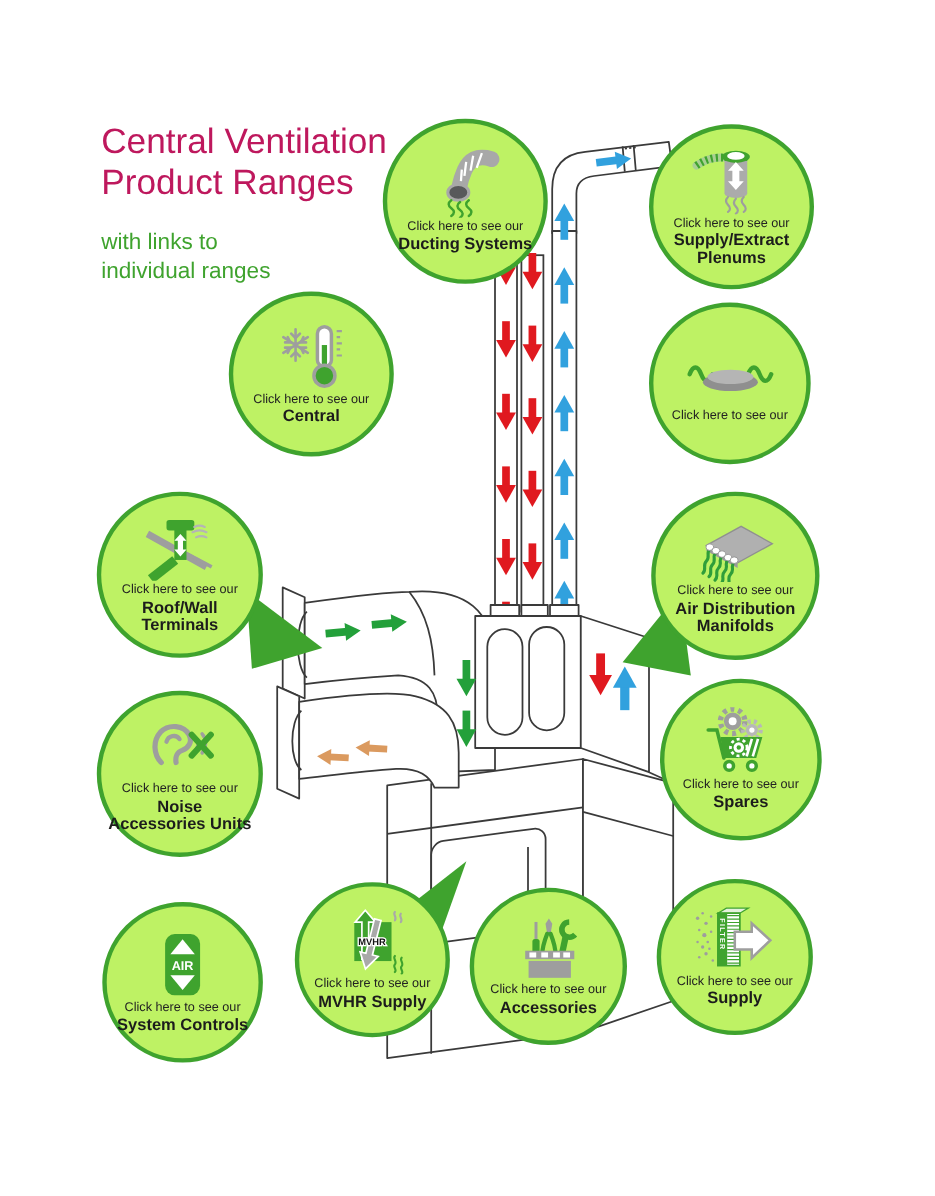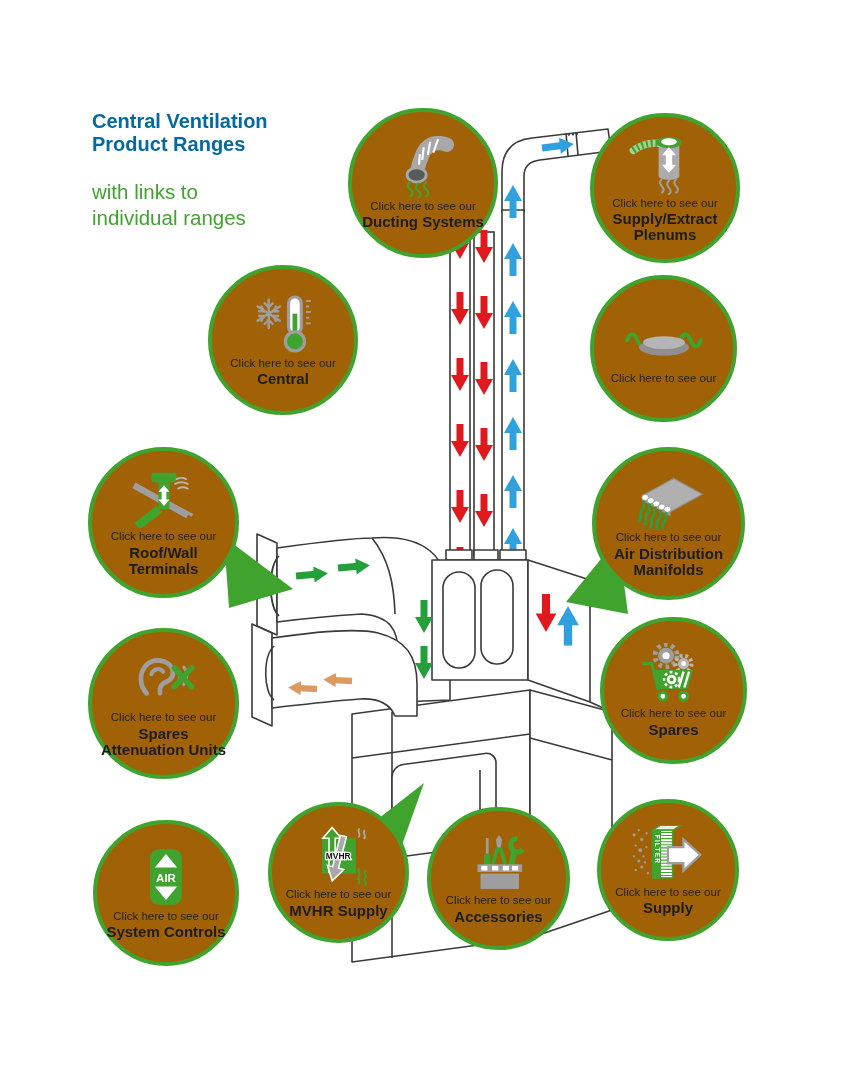--- a/index.html
+++ b/index.html
@@ -1,24 +1,24 @@
 <!DOCTYPE html>
 <html><head>
 <meta charset="utf-8">
 <style>
   *{margin:0;padding:0;box-sizing:border-box}
   html,body{background:#fff}
   body{width:850px;height:1087px;position:relative;overflow:hidden;
        font-family:"Liberation Sans",sans-serif;}
   #central-art{position:absolute;left:0;top:0;z-index:1;pointer-events:none}
   .title-block{position:absolute;left:92px;top:110px;z-index:2;width:270px}
-  .title-line{font-size:20px;color:#0369a1;line-height:1.17;font-weight:bold}
+  .title-line{font-size:32px;color:#be185d;line-height:1.17;font-weight:normal}
   .subtitle-line{font-size:20.5px;color:#3FA32E;line-height:1.3;font-weight:normal}
   .subtitle-line.first{margin-top:22px}
-  .circle{position:absolute;z-index:2;background:#a16207;border:4px solid #3FA32E;
+  .circle{position:absolute;z-index:2;background:#bef264;border:4px solid #3FA32E;
           border-radius:50%;display:flex;flex-direction:column;align-items:center;
           justify-content:center;text-align:center;cursor:pointer;padding:4px 6px}
   .circle svg.ico{flex:0 0 auto;margin-bottom:2px}
   .cta{font-size:11.5px;color:#222;line-height:1.15;white-space:nowrap}
   .label{font-size:15px;font-weight:bold;color:#1c1c1c;line-height:1.07;
          max-width:132px;margin-top:1px}
 </style>
 </head>
 <body>
 
@@ -239,21 +239,21 @@
 </div>
 
 <div class="circle" style="left:88px;top:628px;width:151px;height:151px">
   <svg class="ico" width="96" height="60" viewBox="0 0 100 76">
     <path d="M28,56 C19,47 18,31 27,21 C37,11 54,13 60,24 C64,32 60,39 52,42 C46,44 44,50 45,56" stroke="#9e9e9e" stroke-width="6" fill="none" stroke-linecap="round"></path>
     <path d="M34,32 C36,25 45,23 49,29" stroke="#9e9e9e" stroke-width="5" fill="none" stroke-linecap="round"></path>
     <path d="M68,28 q5,6 0,13 M75,23 q8,9 0,22" stroke="#9e9e9e" stroke-width="4" fill="none" stroke-linecap="round"></path>
     <path d="M63,24 L85,48 M85,24 L63,48" stroke="#3FA32E" stroke-width="7" stroke-linecap="round"></path>
   </svg>
   <div class="cta">Click here to see our</div>
-  <div class="label">Spares Attenuation Units</div>
+  <div class="label">Noise Accessories Units</div>
 </div>
 
 <div class="circle" style="left:600px;top:617px;width:147px;height:147px">
   <svg class="ico" width="96" height="62" viewBox="0 0 100 78">
     <g fill="#9e9e9e">
       <circle cx="40" cy="16" r="14" fill="none" stroke="#9e9e9e" stroke-width="6" stroke-dasharray="4.5,4.5"></circle>
       <circle cx="40" cy="16" r="10"></circle>
         <circle cx="40" cy="16" r="4.5" fill="#fff"></circle>
     </g>
     <g fill="#b8b8b8">

